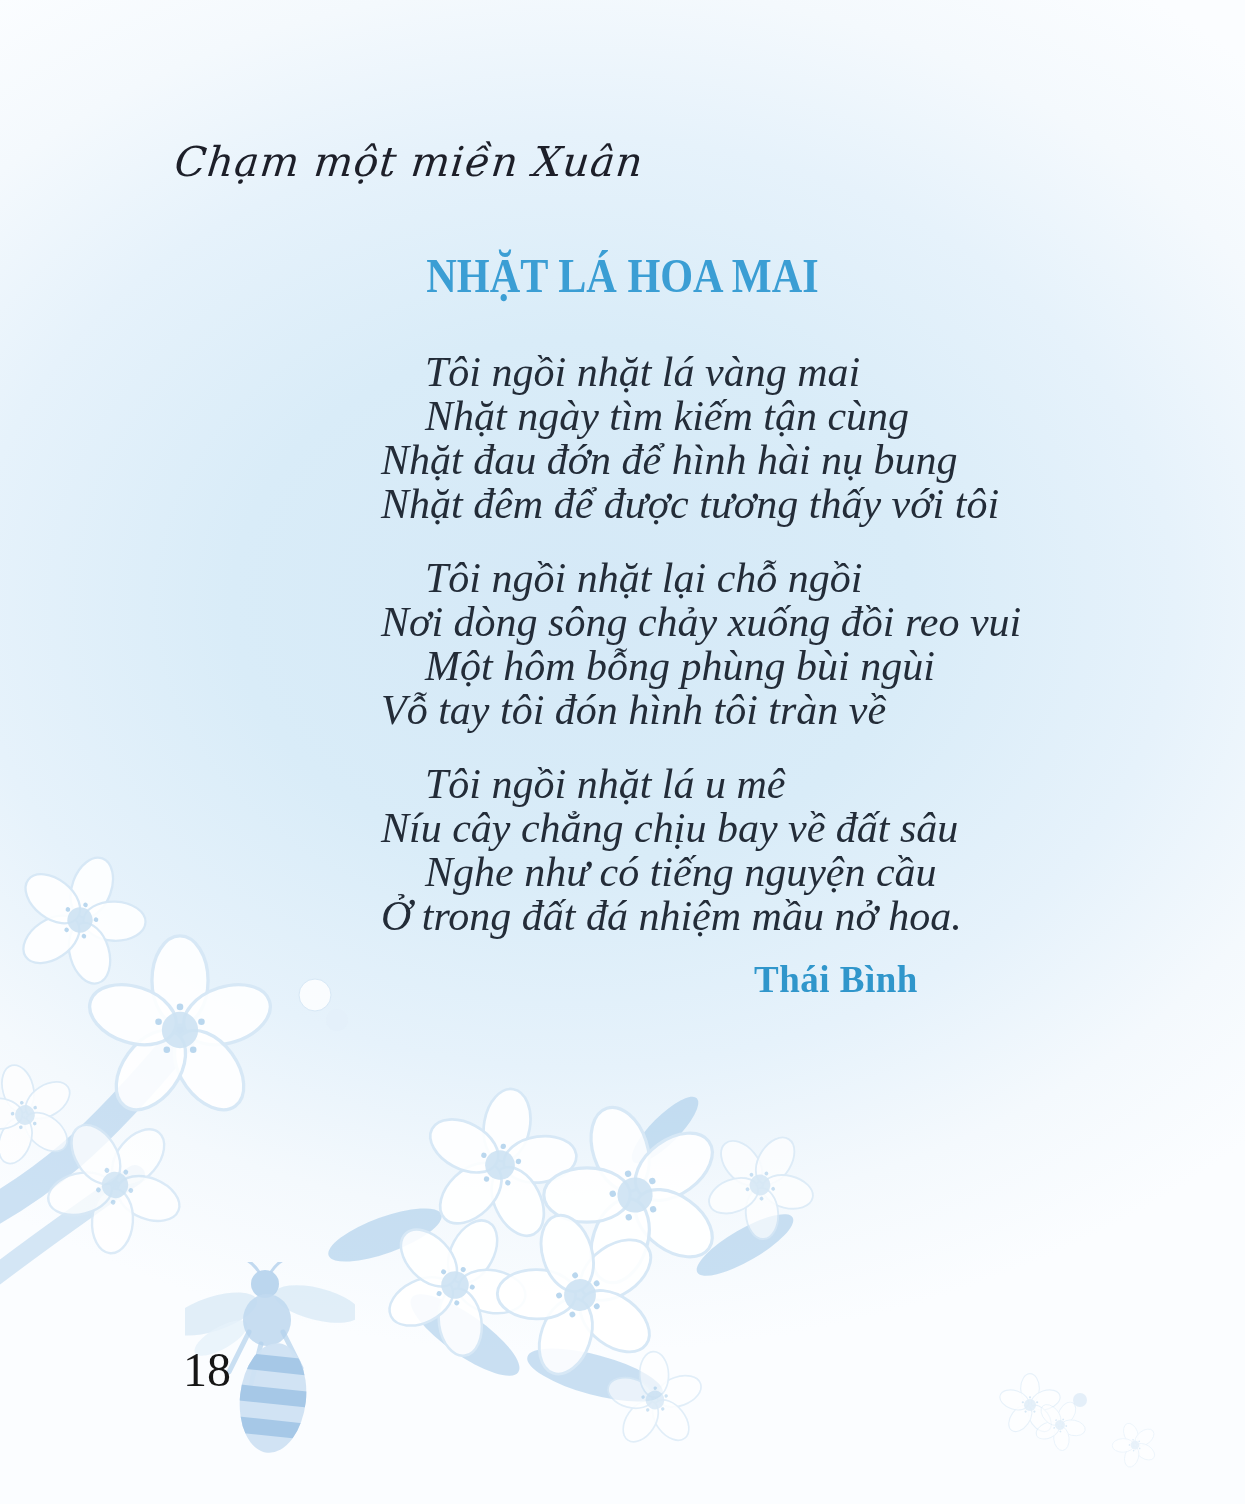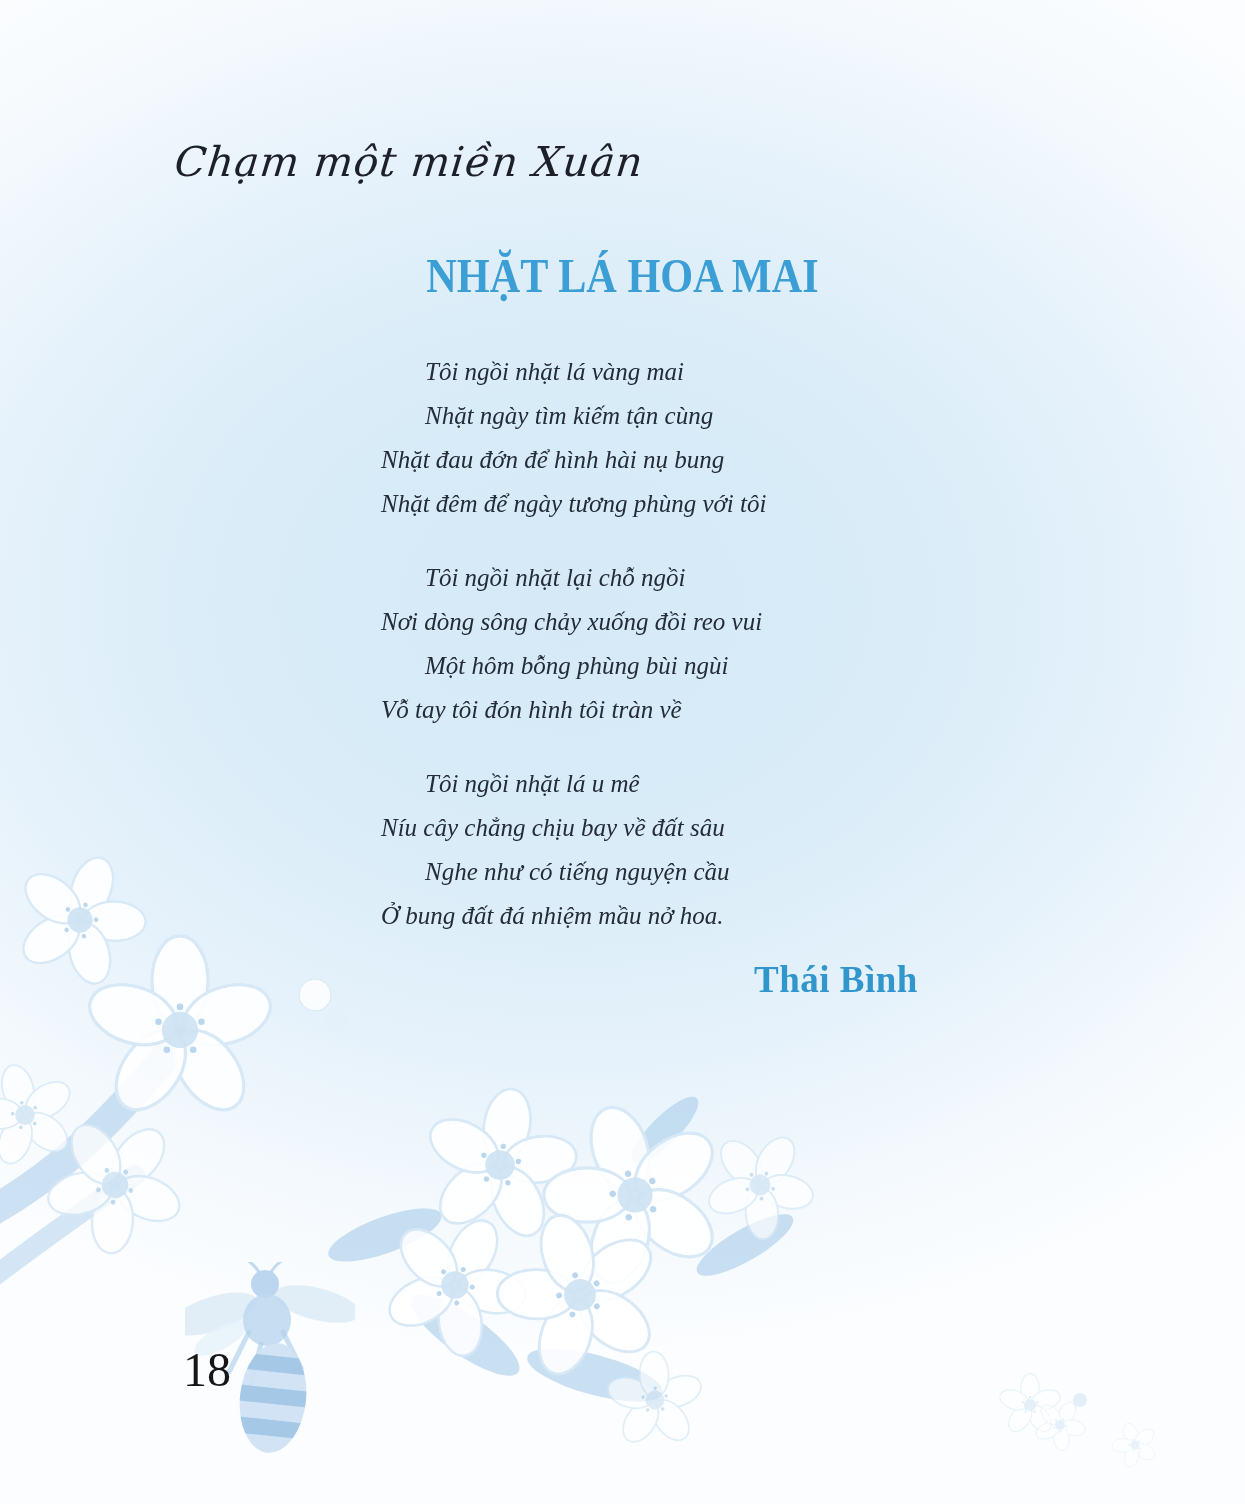--- a/index.html
+++ b/index.html
@@ -18,21 +18,21 @@
     letter-spacing:1px; white-space:nowrap;
   }
   .poem-title {
     position:absolute; left:0; top:248px; width:100%;
     text-align:center; font-weight:bold; font-size:48px;
     color:#3b9ed4; letter-spacing:0px; transform:scaleX(0.88);
     white-space:nowrap;
   }
   .poem {
     position:absolute; left:381px; top:350px;
-    font-size:25px; font-style:italic; color:#232c38;
+    font-size:42px; font-style:italic; color:#232c38;
     line-height:44px; white-space:nowrap;
   }
   .stanza { margin:0 0 30px 0; }
   .poem-line.indent { padding-left:44px; }
   .author {
     position:absolute; left:754px; top:958px;
     font-size:37px; font-weight:bold; color:#3096cb;
     letter-spacing:0.5px;
   }
   .page-number {
@@ -129,33 +129,33 @@
 
   <div class="header-script">Chạm một miền Xuân</div>
 
   <div class="poem-title">NHẶT LÁ HOA MAI</div>
 
   <div class="poem">
     <div class="stanza">
       <div class="poem-line indent">Tôi ngồi nhặt lá vàng mai</div>
       <div class="poem-line indent">Nhặt ngày tìm kiếm tận cùng</div>
       <div class="poem-line">Nhặt đau đớn để hình hài nụ bung</div>
-      <div class="poem-line">Nhặt đêm để ngày tương phùng với tôi</div>
+      <div class="poem-line">Nhặt đêm để được tương thấy với tôi</div>
     </div>
     <div class="stanza">
       <div class="poem-line indent">Tôi ngồi nhặt lại chỗ ngồi</div>
       <div class="poem-line">Nơi dòng sông chảy xuống đồi reo vui</div>
       <div class="poem-line indent">Một hôm bỗng phùng bùi ngùi</div>
       <div class="poem-line">Vỗ tay tôi đón hình tôi tràn về</div>
     </div>
     <div class="stanza">
       <div class="poem-line indent">Tôi ngồi nhặt lá u mê</div>
       <div class="poem-line">Níu cây chẳng chịu bay về đất sâu</div>
       <div class="poem-line indent">Nghe như có tiếng nguyện cầu</div>
-      <div class="poem-line">Ở bung đất đá nhiệm mầu nở hoa.</div>
+      <div class="poem-line">Ở trong đất đá nhiệm mầu nở hoa.</div>
     </div>
   </div>
 
   <div class="author">Thái Bình</div>
 
   <div class="page-number">18</div>
 
 </div>
 
 </body></html>

